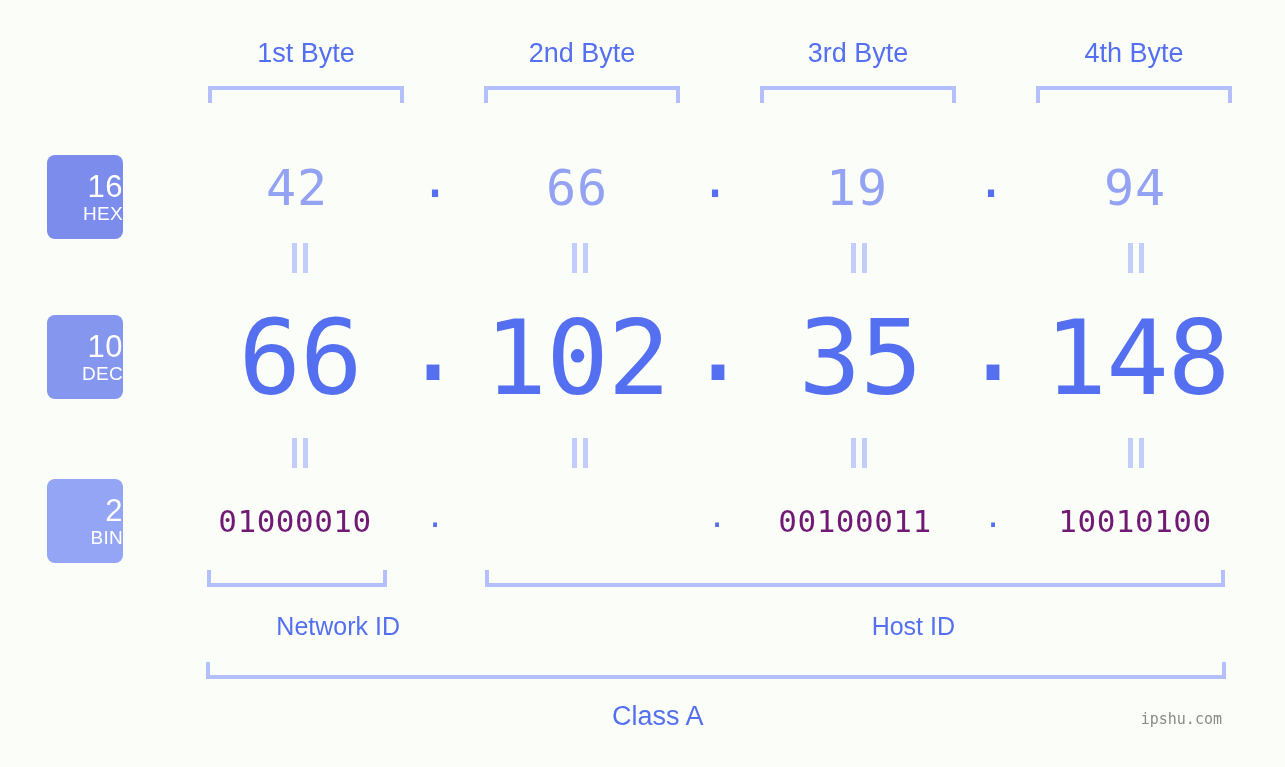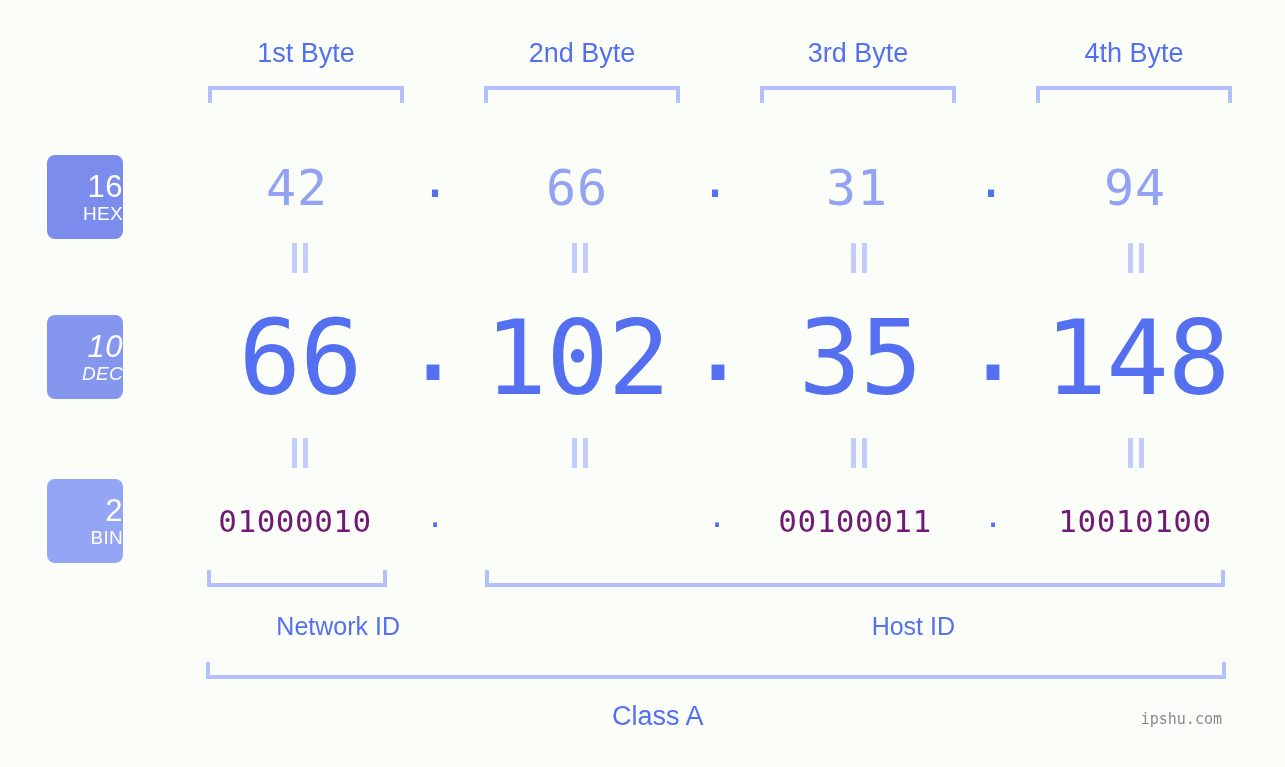--- a/index.html
+++ b/index.html
@@ -77,21 +77,21 @@
     font-weight: 400;
     letter-spacing: 0.5px;
   }
   .badge .sys {
     font-size: 19px;
     line-height: 22px;
     font-weight: 400;
     letter-spacing: 0.3px;
   }
   #badge-hex { top: 155px; height: 84px; background: #7b8cec; }
-  #badge-dec { top: 315px; height: 84px; background: #8496ee; font-style: italic; }
+  #badge-dec { top: 315px; height: 84px; background: #8496ee; }
   #badge-bin { top: 479px; height: 84px; background: #93a5f4; }
 
   
   .hex-val {
     position: absolute;
     top: 155px;
     height: 66px;
     line-height: 66px;
     text-align: center;
     font-size: 50px;
@@ -237,21 +237,21 @@
   </div>
   <div class="badge" id="badge-bin">
     <span class="num">2</span>
     <span class="sys">BIN</span>
   </div>
 
   <div class="hex-val" style="left:206px; width:182px;">42</div>
   <div class="hex-dot" style="left:400px; width:70px;">.</div>
   <div class="hex-val" style="left:486px; width:182px;">66</div>
   <div class="hex-dot" style="left:680px; width:70px;">.</div>
-  <div class="hex-val" style="left:766px; width:182px;">31</div>
+  <div class="hex-val" style="left:766px; width:182px;">19</div>
   <div class="hex-dot" style="left:956px; width:70px;">.</div>
   <div class="hex-val" style="left:1044px; width:182px;">94</div>
 
   <div class="eq eq-row1" style="left:285px;"><i></i><i></i></div>
   <div class="eq eq-row1" style="left:565px;"><i></i><i></i></div>
   <div class="eq eq-row1" style="left:844px;"><i></i><i></i></div>
   <div class="eq eq-row1" style="left:1121px;"><i></i><i></i></div>
 
   <div class="dec-val" style="left:200px; width:200px;">66</div>
   <div class="dec-dot" style="left:398px; width:70px;">.</div>

